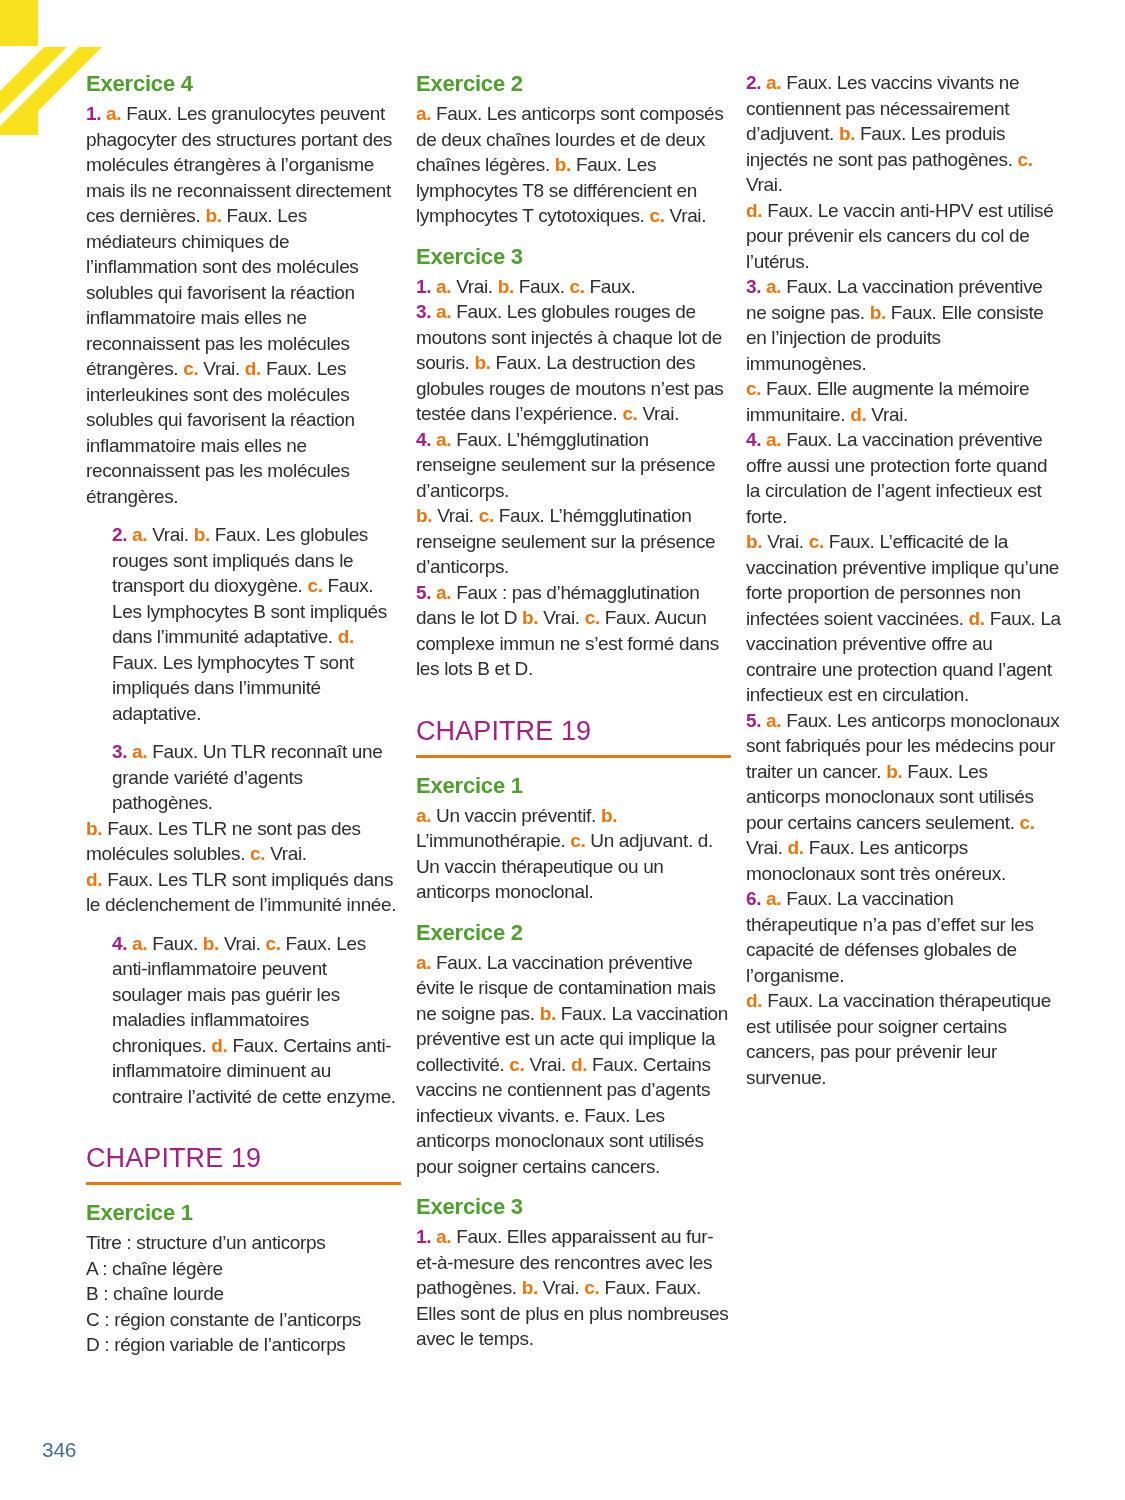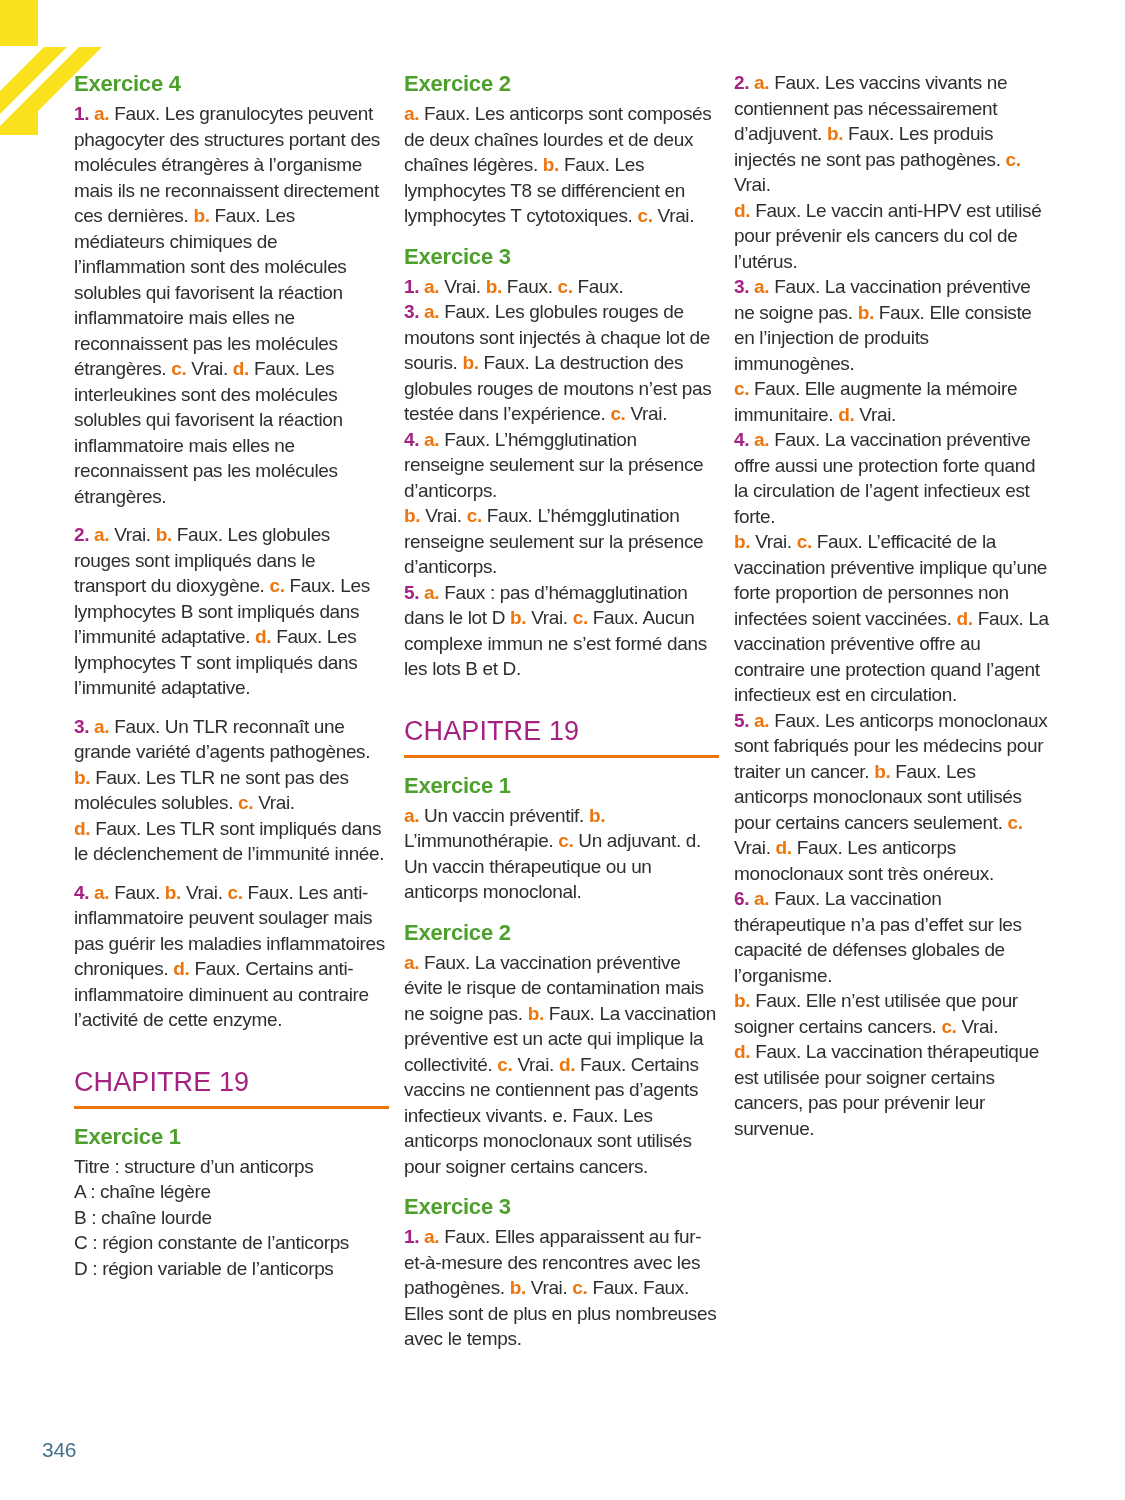--- a/index.html
+++ b/index.html
@@ -5,38 +5,38 @@
 <style>
   html,body{margin:0;padding:0;}
   body{
     width:1125px;height:1500px;position:relative;overflow:hidden;
     background:#ffffff;
     font-family:"Liberation Sans","DejaVu Sans",sans-serif;
     color:var(--body_text,#2e2e2e);
   }
   .corner{position:absolute;top:0;left:0;width:102px;height:136px;}
   .columns{
-    position:absolute;left:74px;top:70px;
+    position:absolute;left:86px;top:70px;
     display:flex;gap:15px;align-items:flex-start;
   }
   .col{width:315px;font-size:19px;line-height:25.5px;letter-spacing:-0.35px;}
   .col > :first-child{margin-top:0;}
   .exh{
     color:var(--green_heading,#4EA02C);
     font-weight:700;font-size:22px;line-height:27px;
     margin:14px 0 4px 0;letter-spacing:-0.2px;
   }
   .chapter{margin:34px 0 12px 0;}
   .chapter-title{
     color:var(--magenta_heading,#A52182);
     font-weight:400;font-size:27px;line-height:30px;letter-spacing:0.1px;
   }
   .chapter-rule{height:3px;background:var(--rule_orange,#ED750C);margin-top:9px;}
   .para{margin:0;}
-  .para.gap{margin-top:13px;}
+  .para.gap{margin-top:13px;margin-left:26px;}
   .n{color:var(--magenta_heading,#A52182);font-weight:700;}
   .a{color:var(--orange_letter,#ED750C);font-weight:700;}
   .t{color:var(--body_text,#2e2e2e);}
   .page-number{
     position:absolute;left:42px;top:1438px;
     color:var(--page_number,#45708C);
     font-size:21px;letter-spacing:-0.3px;
   }
 </style>
 </head>
@@ -93,18 +93,17 @@
     </div>
     <div class="col">
       <p class="para"><span class="n">2. </span><span class="a">a. </span><span class="t">Faux. Les vaccins vivants ne contiennent pas nécessairement d’adjuvent. </span><span class="a">b. </span><span class="t">Faux. Les produis injectés ne sont pas pathogènes. </span><span class="a">c. </span><span class="t">Vrai.</span></p>
       <p class="para"><span class="a">d. </span><span class="t">Faux. Le vaccin anti-HPV est utilisé pour prévenir els cancers du col de l’utérus.</span></p>
       <p class="para"><span class="n">3. </span><span class="a">a. </span><span class="t">Faux. La vaccination préventive ne soigne pas. </span><span class="a">b. </span><span class="t">Faux. Elle consiste en l’injection de produits immunogènes.</span></p>
       <p class="para"><span class="a">c. </span><span class="t">Faux. Elle augmente la mémoire immunitaire. </span><span class="a">d. </span><span class="t">Vrai.</span></p>
       <p class="para"><span class="n">4. </span><span class="a">a. </span><span class="t">Faux. La vaccination préventive offre aussi une protection forte quand la circulation de l’agent infectieux est forte.</span></p>
       <p class="para"><span class="a">b. </span><span class="t">Vrai. </span><span class="a">c. </span><span class="t">Faux. L’efficacité de la vaccination préventive implique qu’une forte proportion de personnes non infectées soient vaccinées. </span><span class="a">d. </span><span class="t">Faux. La vaccination préventive offre au contraire une protection quand l’agent infectieux est en circulation.</span></p>
       <p class="para"><span class="n">5. </span><span class="a">a. </span><span class="t">Faux. Les anticorps monoclonaux sont fabriqués pour les médecins pour traiter un cancer. </span><span class="a">b. </span><span class="t">Faux. Les anticorps monoclonaux sont utilisés pour certains cancers seulement. </span><span class="a">c. </span><span class="t">Vrai. </span><span class="a">d. </span><span class="t">Faux. Les anticorps monoclonaux sont très onéreux.</span></p>
       <p class="para"><span class="n">6. </span><span class="a">a. </span><span class="t">Faux. La vaccination thérapeutique n’a pas d’effet sur les capacité de défenses globales de l’organisme.</span></p>
-      <p class="para"><span class="a">b. </span><span class="t">Faux. Elle n’est utilisée que pour soigner certains cancers. </span><span class="a">c. </span><span class="t">Vrai.</span></p>
       <p class="para"><span class="a">d. </span><span class="t">Faux. La vaccination thérapeutique est utilisée pour soigner certains cancers, pas pour prévenir leur survenue.</span></p>
     </div>
   </div>
 
 <div class="page-number">346</div>
 
 </body></html>

